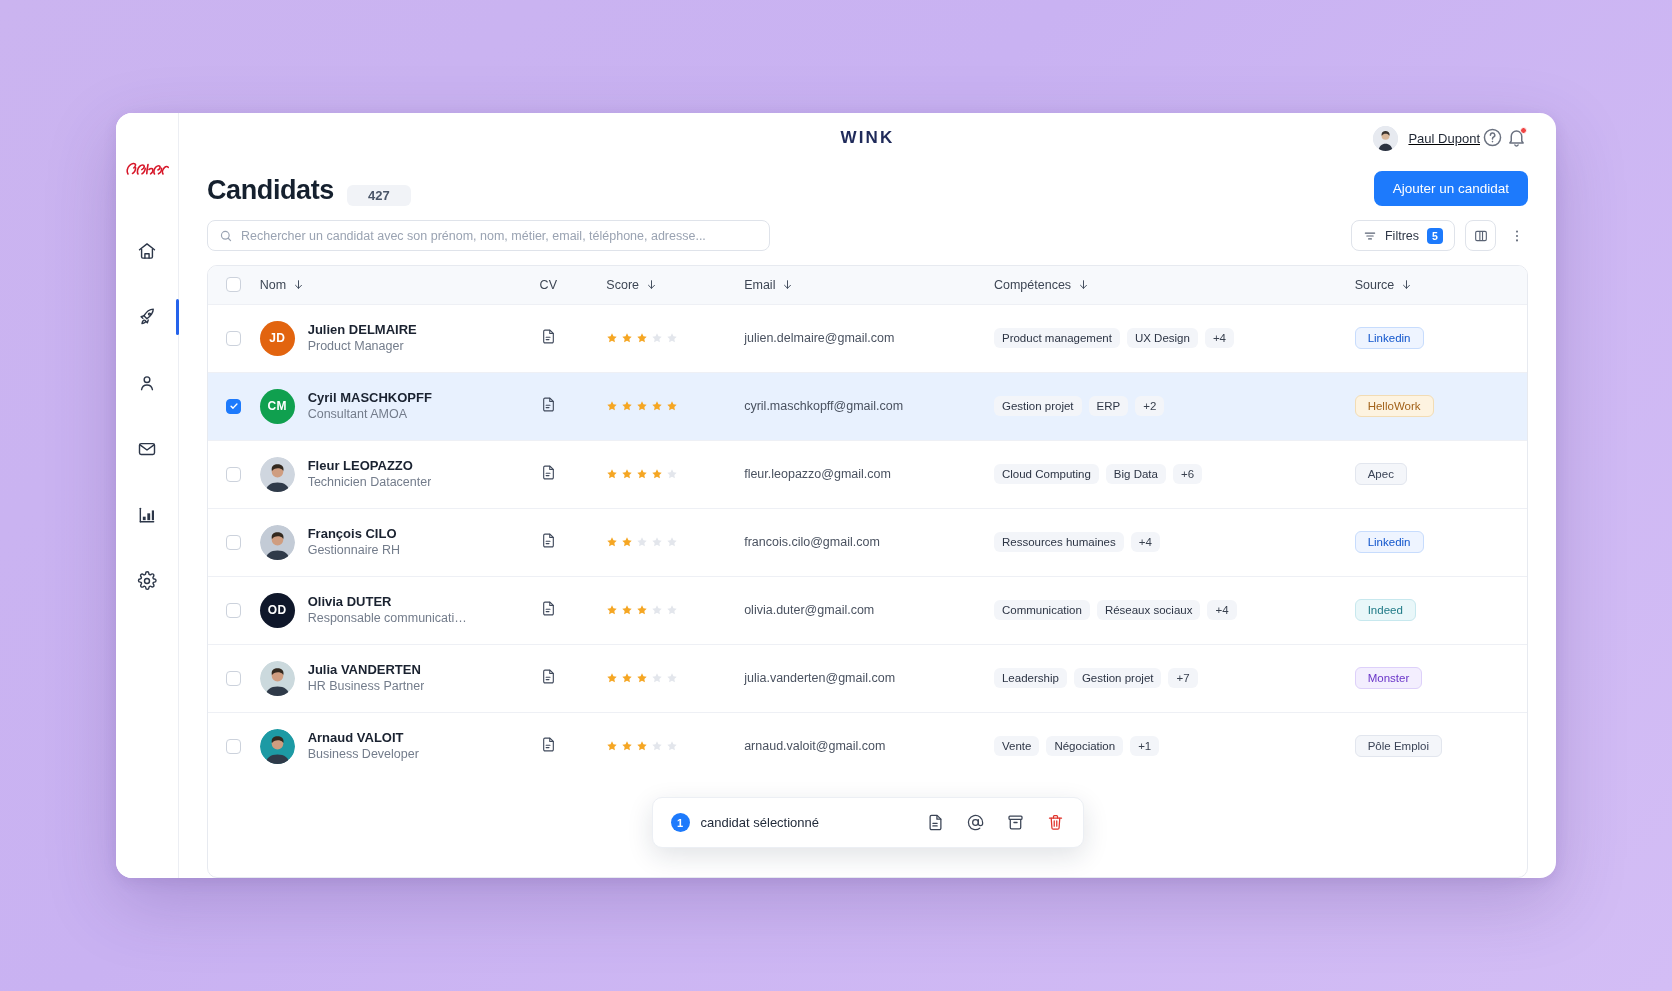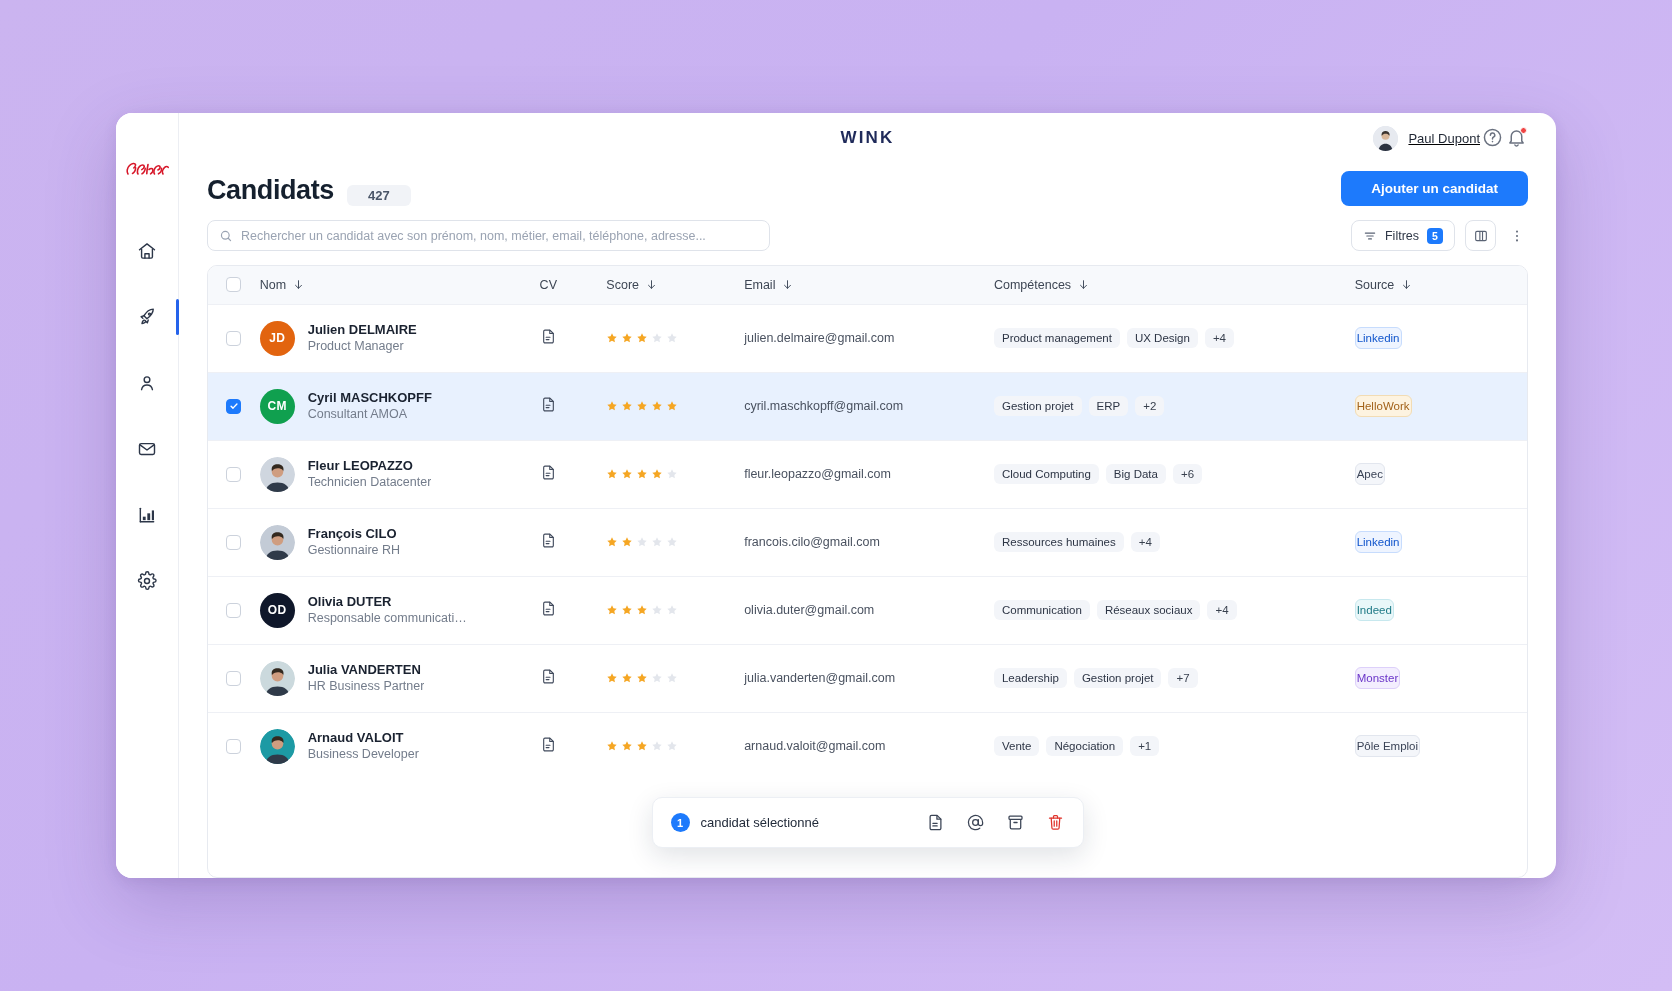--- a/index.html
+++ b/index.html
@@ -98,22 +98,22 @@
   }
   .count-pill {
     margin-left: 13px;
     background: #f1f3f7; color: #4a5568;
     font-size: 13px; font-weight: 600;
     padding: 3px 21px; border-radius: 6px;
   }
   .primary-btn {
     margin-left: auto;
     background: #1d7afc; color: #fff;
-    font-size: 13.5px; font-weight: 700;
-    padding: 10px 30px; border: none; border-radius: 8px;
+    font-size: 13.5px; font-weight: 400;
+    padding: 10px 19px; border: none; border-radius: 8px;
     cursor: pointer; font-family: inherit;
   }
 
   .toolbar-row {
     padding: 14px 28px 0 28px;
     display: flex; align-items: center; gap: 12px;
   }
   .search-box {
     width: 563px; height: 31px;
     border: 1px solid #dfe3ea; border-radius: 8px;
@@ -219,21 +219,21 @@
   .tags { display: flex; align-items: center; gap: 7px; flex-wrap: nowrap; }
   .tag {
     background: #f3f5f9; color: #2d3545;
     font-size: 11.5px; padding: 4px 8px; border-radius: 6px;
     white-space: nowrap;
   }
   .tag.more { color: #39414f; }
 
   .src {
     display: inline-block; font-size: 11.5px; font-weight: 500;
-    padding: 4px 1px; border-radius: 6px; border: 1px solid transparent;
+    padding: 4px 12px; border-radius: 6px; border: 1px solid transparent;
     white-space: nowrap;
   }
 
   
   .sel-bar {
     position: absolute;
     left: 50%; transform: translateX(-50%);
     bottom: 30px;
     width: 432px; height: 51px;
     background: #fff; border: 1px solid #eceff4; border-radius: 10px;

